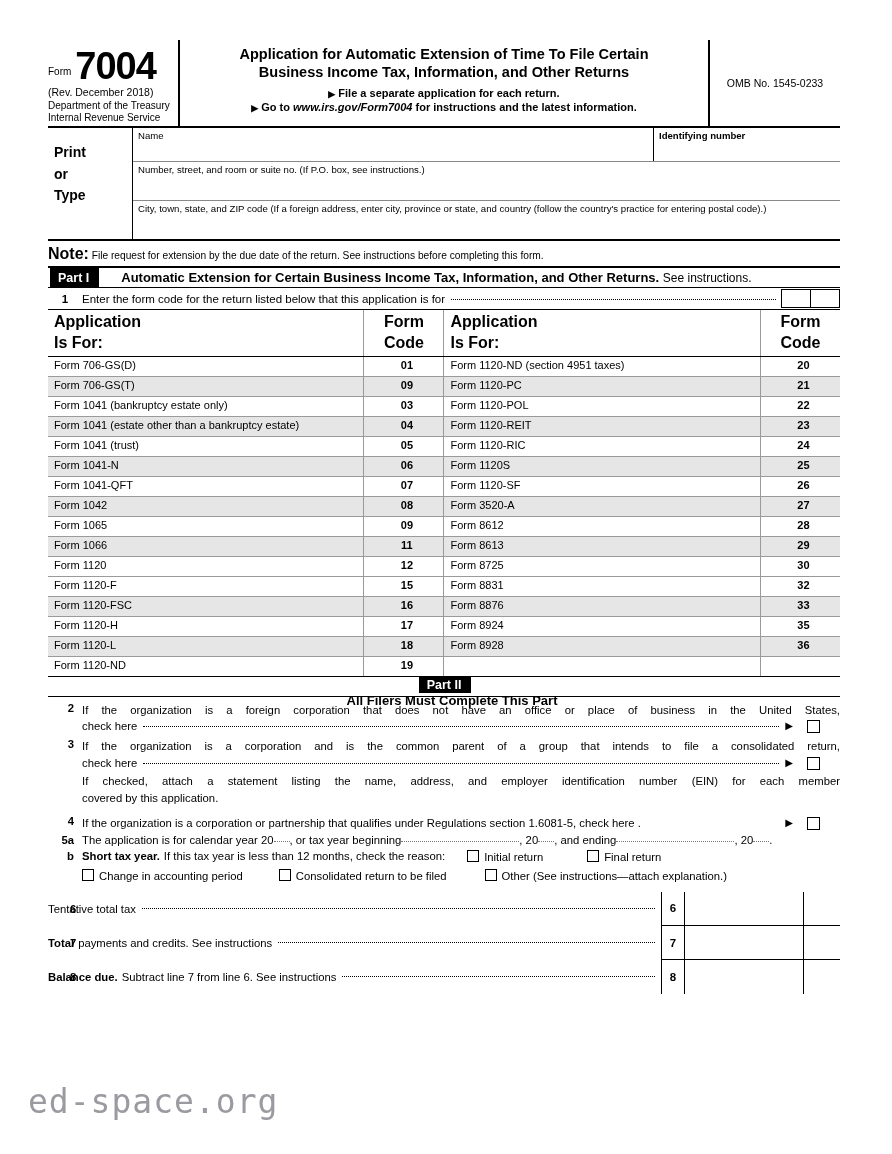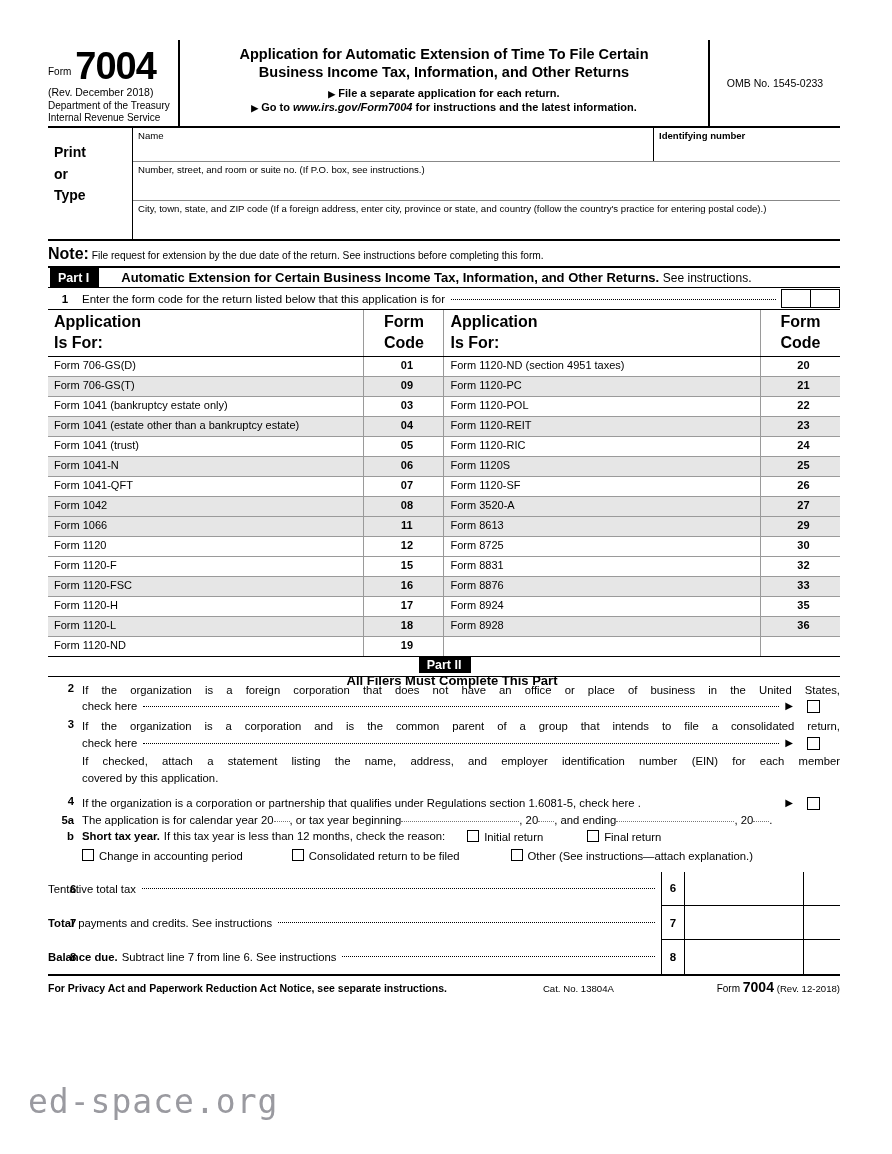--- a/index.html
+++ b/index.html
@@ -506,20 +506,26 @@
           <td class="code">07</td>
           <td class="vsep">Form 1120-SF</td>
           <td class="code">26</td>
         </tr>
         <tr class="alt">
           <td>Form 1042</td>
           <td class="code">08</td>
           <td class="vsep">Form 3520-A</td>
           <td class="code">27</td>
         </tr>
+        <tr>
+          <td>Form 1065</td>
+          <td class="code">09</td>
+          <td class="vsep">Form 8612</td>
+          <td class="code">28</td>
+        </tr>
         <tr class="alt">
           <td>Form 1066</td>
           <td class="code">11</td>
           <td class="vsep">Form 8613</td>
           <td class="code">29</td>
         </tr>
         <tr>
           <td>Form 1120</td>
           <td class="code">12</td>
           <td class="vsep">Form 8725</td>
@@ -614,21 +620,21 @@
 
     <div class="p2row" style="margin-top:4px;">
       <div class="p2num">b</div>
       <div class="p2body">
         <div style="display:flex; align-items:center;">
           <b>Short tax year.</b>
           <span style="margin-left:4px;">If this tax year is less than 12 months, check the reason:</span>
           <span style="margin-left:22px;"><span class="cbox-sm"></span><span>Initial return</span></span>
           <span style="margin-left:44px;"><span class="cbox-sm"></span><span>Final return</span></span>
         </div>
-        <div style="display:flex; align-items:center; margin-top:6px;gap:13px;">
+        <div style="display:flex; align-items:center; margin-top:6px;">
           <span><span class="cbox-sm"></span><span>Change in accounting period</span></span>
           <span style="margin-left:36px;"><span class="cbox-sm"></span><span>Consolidated return to be filed</span></span>
           <span style="margin-left:38px;"><span class="cbox-sm"></span><span>Other (See instructions—attach explanation.)</span></span>
         </div>
       </div>
     </div>
 
     <table class="amt-table">
       <tbody>
           <tr>
@@ -666,25 +672,16 @@
           </div>
         </td>
         <td class="amt-n">8</td>
         <td class="amt-dollar"></td>
         <td class="amt-cents"></td>
       </tr>
     </tbody>
       </table>
   </div>
 
-  <div class="footer">
-    <span class="foot-left">For Privacy Act and Paperwork Reduction Act Notice, see separate instructions.</span>
-    <span class="foot-cat">Cat. No. 13804A</span>
-    <span class="foot-right">
-      <span>Form</span>
-      <span class="b7004">7004</span>
-      <span class="rv">(Rev. 12-2018)</span>
-    </span>
-  </div>
 
 </div>
 
 <div class="watermark">ed-space.org</div>
 
 </body></html>

